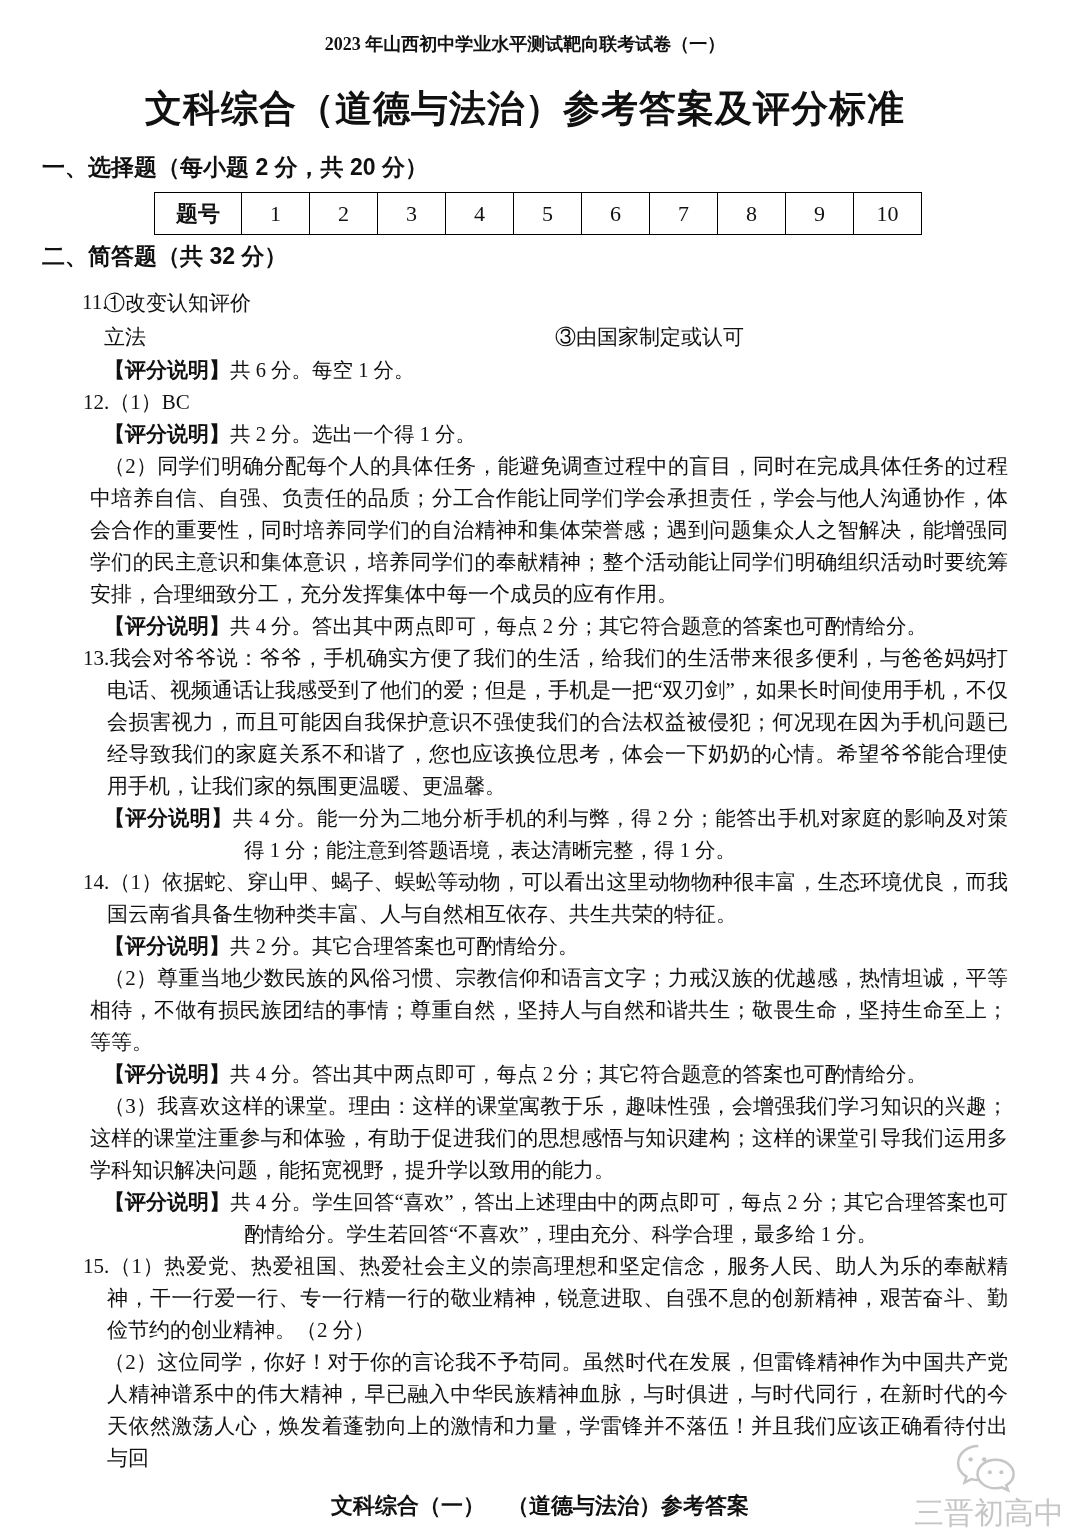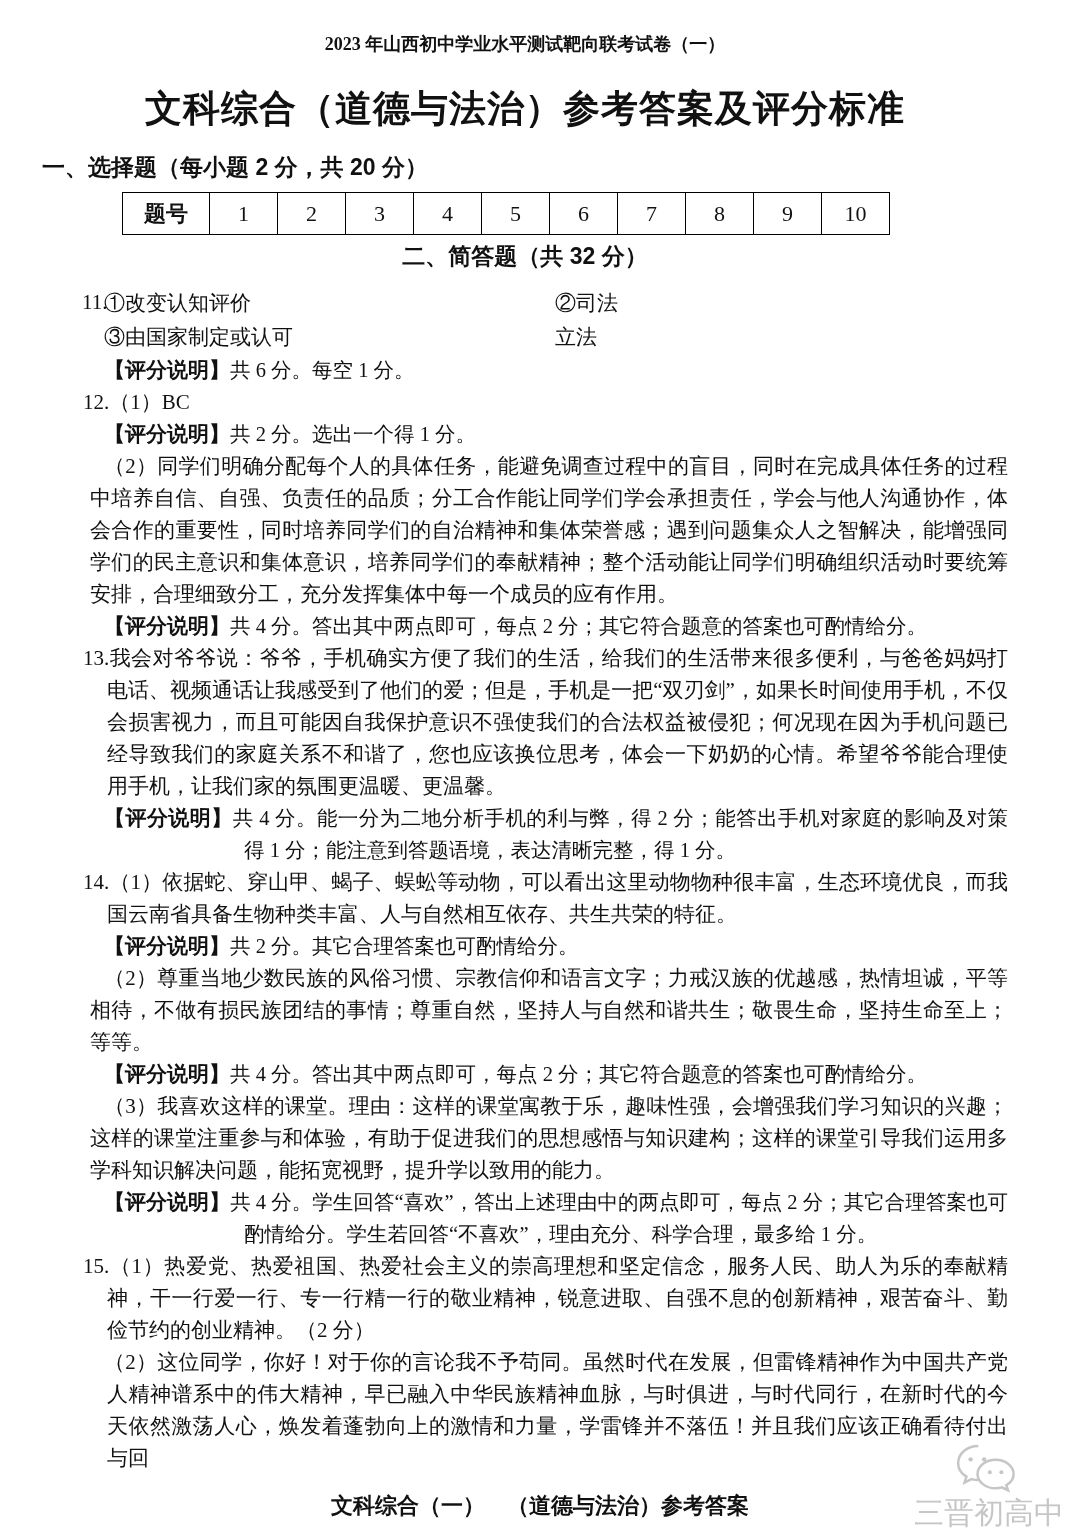--- a/index.html
+++ b/index.html
@@ -19,21 +19,21 @@
   .doc-title{
     font-size:37px;font-weight:bold;line-height:46px;margin:24px 0 0 0;
     font-family:"Liberation Sans","DejaVu Sans",sans-serif;letter-spacing:1px;
   }
   .sec-heading{
     font-size:23px;font-weight:bold;line-height:30px;margin:20px 0 0 0;
     font-family:"Liberation Sans","DejaVu Sans",sans-serif;
   }
   
   table.ans{
-    border-collapse:collapse;margin:10px 0 0 80px;
+    border-collapse:collapse;margin:10px 0 0 112px;
     width:768px;table-layout:fixed;
   }
   table.ans td{
     border:1.5px solid #000;text-align:center;vertical-align:middle;
     height:41px;font-size:22px;padding:0;
   }
   table.ans td.lbl{font-weight:bold;width:86px;}
   
   .q11-wrap{position:relative;margin:15px 0 0 62px;}
   .q11-num{position:absolute;left:-22px;top:0;}
@@ -56,21 +56,21 @@
     font-family:"Liberation Sans","DejaVu Sans",sans-serif;
     font-weight:bold;font-size:22px;
   }
   .watermark{
     position:absolute;right:16px;bottom:12px;display:flex;align-items:center;
     color:#c6c6c6;font-size:30px;line-height:30px;
     font-family:"Liberation Sans","DejaVu Sans",sans-serif;
     flex-direction:column;
   }
   .watermark svg{margin-right:6px;}
-  .mt6{margin-top:6px;text-align:center;}
+  .mt6{margin-top:6px;}
 </style>
 </head>
 <body>
 
 <h1 class="exam-title center">2023 年山西初中学业水平测试靶向联考试卷（一）</h1>
 <h2 class="doc-title center">文科综合（道德与法治）参考答案及评分标准</h2>
 
 <div class="sec-heading">一、选择题（每小题 2 分，共 20 分）</div>
 
 <table class="ans">
@@ -90,25 +90,24 @@
   </tr>
 </tbody>
   </table>
 
 <div class="sec-heading mt6">二、简答题（共 32 分）</div>
 
 <div class="q11-wrap">
   <span class="q11-num">11.</span>
   <div class="q11-row">
     <span>①改变认知评价</span>
-    <span>②司法</span>
   </div>
   <div class="q11-row">
+    <span>立法</span>
     <span>③由国家制定或认可</span>
-    <span>立法</span>
   </div>
 </div>
 <p class="score"><span class="score-label">【评分说明】</span><span class="score-text">共 6 分。每空 1 分。</span></p>
 
 <p class="qline"><span>12.</span><span>（1）BC</span></p>
 <p class="score"><span class="score-label">【评分说明】</span><span class="score-text">共 2 分。选出一个得 1 分。</span></p>
 <p class="sub">（2）同学们明确分配每个人的具体任务，能避免调查过程中的盲目，同时在完成具体任务的过程中培养自信、自强、负责任的品质；分工合作能让同学们学会承担责任，学会与他人沟通协作，体会合作的重要性，同时培养同学们的自治精神和集体荣誉感；遇到问题集众人之智解决，能增强同学们的民主意识和集体意识，培养同学们的奉献精神；整个活动能让同学们明确组织活动时要统筹安排，合理细致分工，充分发挥集体中每一个成员的应有作用。</p>
 <p class="score"><span class="score-label">【评分说明】</span><span class="score-text">共 4 分。答出其中两点即可，每点 2 分；其它符合题意的答案也可酌情给分。</span></p>
 
 <p class="hang24"><span>13.</span><span>我会对爷爷说：爷爷，手机确实方便了我们的生活，给我们的生活带来很多便利，与爸爸妈妈打电话、视频通话让我感受到了他们的爱；但是，手机是一把“双刃剑”，如果长时间使用手机，不仅会损害视力，而且可能因自我保护意识不强使我们的合法权益被侵犯；何况现在因为手机问题已经导致我们的家庭关系不和谐了，您也应该换位思考，体会一下奶奶的心情。希望爷爷能合理使用手机，让我们家的氛围更温暖、更温馨。</span></p>

